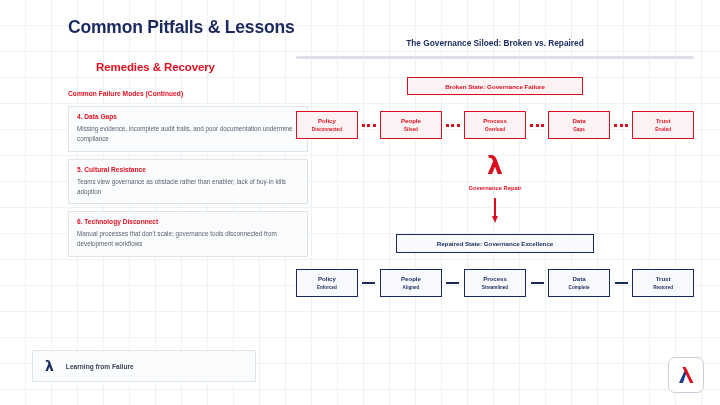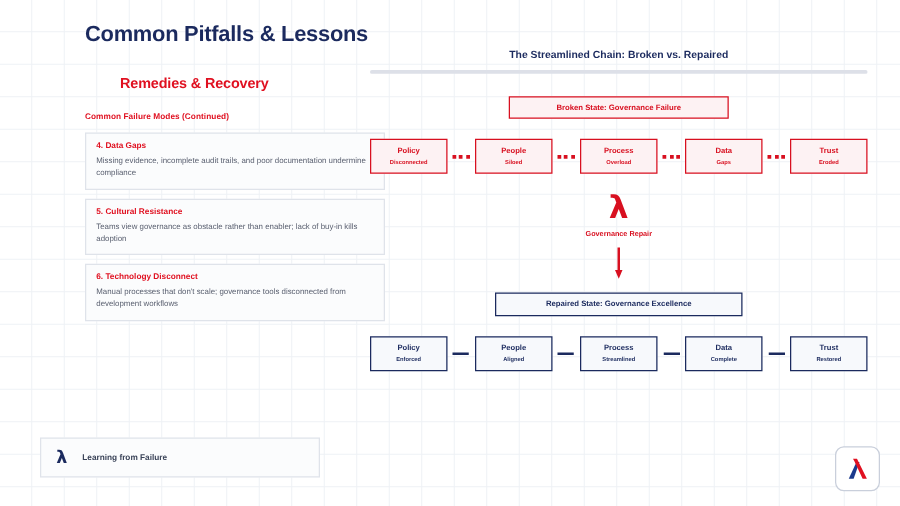--- a/index.html
+++ b/index.html
@@ -304,21 +304,21 @@
       </div>
     </div>
   </div>
 
   <div class="callout">
     <span class="callout-lambda">λ</span>
     <span class="callout-text">Learning from Failure</span>
   </div>
 
   <div class="right-panel">
-    <div class="panel-title">The Streamlined Chain: Broken vs. Repaired</div>
+    <div class="panel-title">The Governance Siloed: Broken vs. Repaired</div>
     <div class="panel-rule"></div>
 
     <div class="banner banner-broken">
       <span class="banner-broken-text">Broken State: Governance Failure</span>
     </div>
 
     <div class="chain chain-broken">
       <div class="node node-broken">
         <span class="node-name">Policy</span>
         <span class="node-sub">Disconnected</span>

